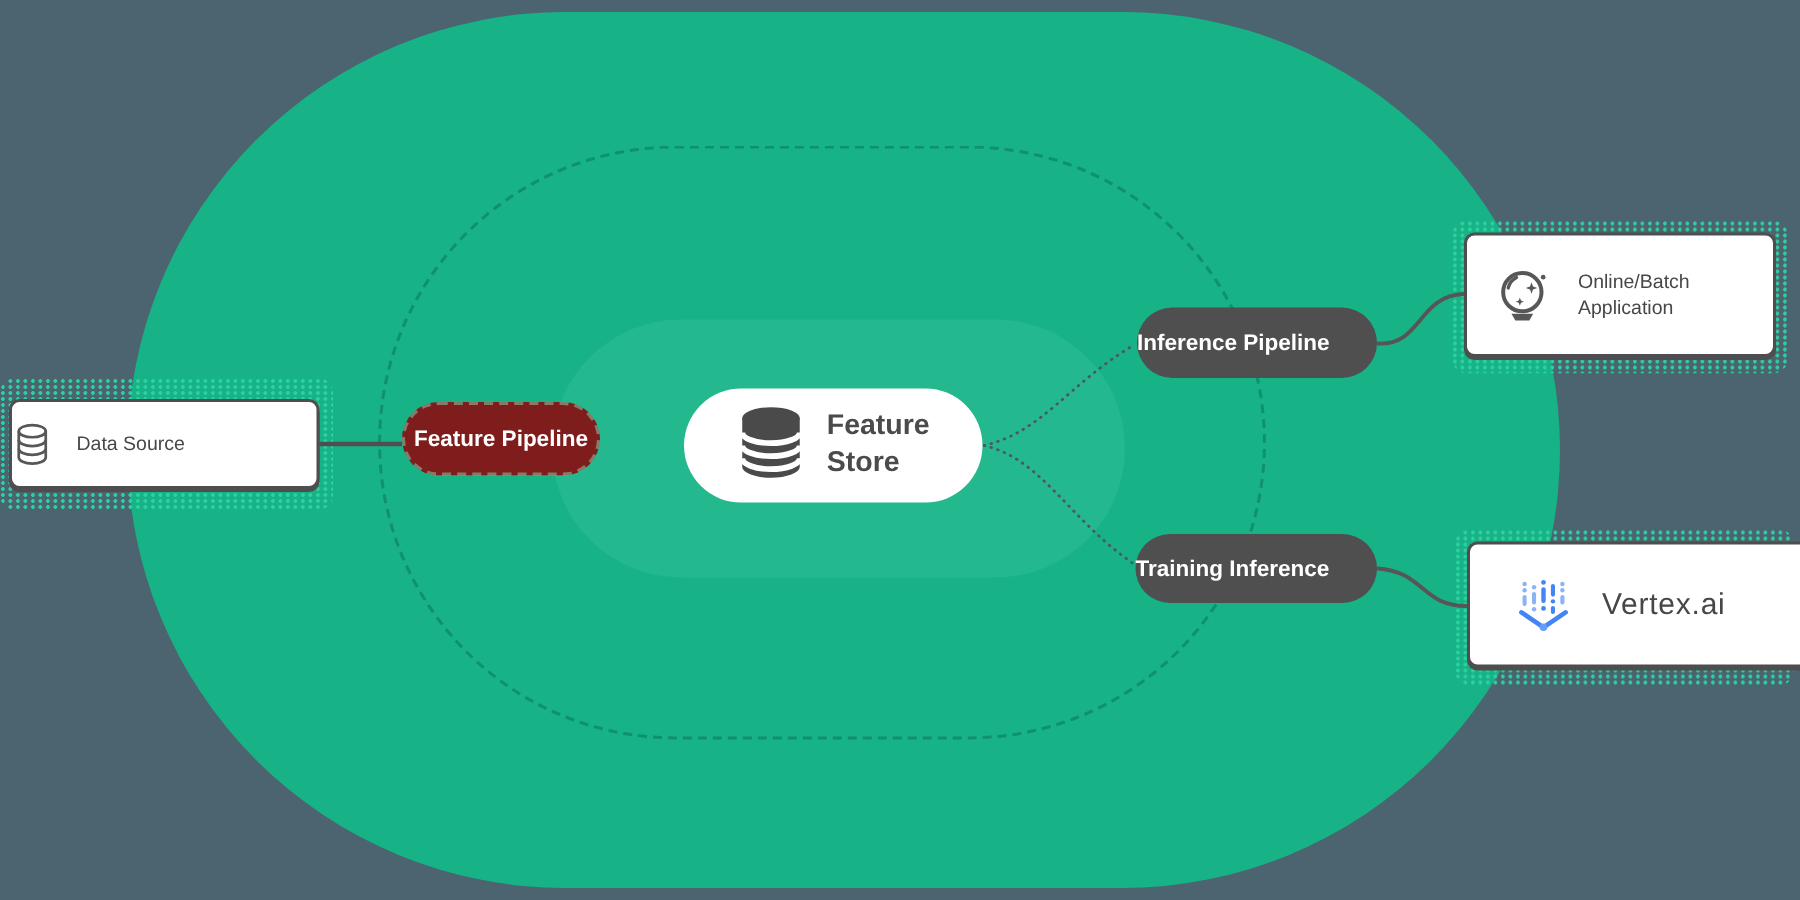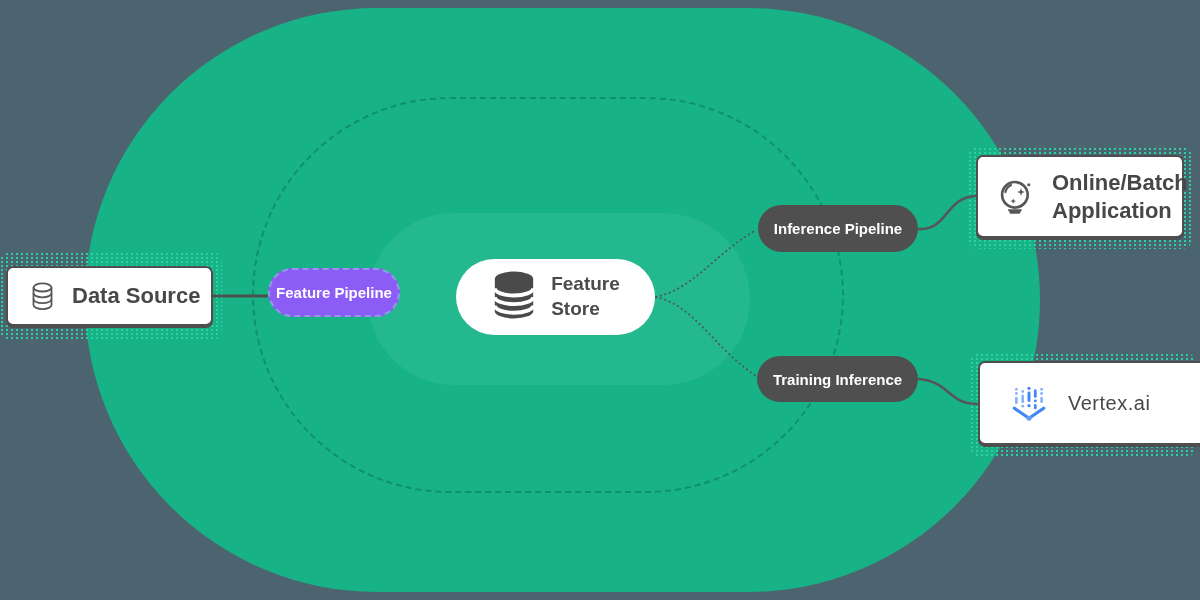--- a/index.html
+++ b/index.html
@@ -39,52 +39,52 @@
 
   
   .card{
     position:absolute;background:#ffffff;
     border:2px solid #4e4e4e;border-radius:7px;
     box-shadow:0 2px 0 #4e4e4e;
     display:flex;align-items:center;box-sizing:border-box;
   }
   .card .icon{flex:0 0 auto;display:flex;align-items:center;justify-content:center;}
   .card .card-label{
-    color:#474747;font-weight:bold;font-size:22px;line-height:1.25;
+    color:#474747;font-weight:normal;font-size:13px;line-height:1.25;
     white-space:pre-line;
   }
 
   
   .store-pill{
     position:absolute;left:456px;top:259px;width:199px;height:76px;
     background:#ffffff;border-radius:38px;
     display:flex;align-items:center;justify-content:center;gap:14px;
   }
   .store-pill .store-label{
     color:#4b4b4b;font-weight:bold;font-size:19px;line-height:1.3;white-space:pre-line;
   }
 
   
   .green-pill{
     position:absolute;left:268px;top:268px;width:132px;height:49px;
-    background:#8b5cf6;border:2px dashed rgba(150,235,205,.45);
+    background:#7f1d1d;border:2px dashed rgba(150,235,205,.45);
     border-radius:26px;box-sizing:border-box;
     display:flex;align-items:center;justify-content:center;
   }
   .dark-pill{
     position:absolute;background:#4f4f4f;border-radius:24px;
-    display:flex;align-items:center;justify-content:center;
+    display:flex;align-items:center;justify-content:flex-start;
   }
   .pill-label{color:#ffffff;font-weight:bold;font-size:15px;white-space:nowrap;}
 
   #inference-pill{left:758px;top:205px;width:160px;height:47px;}
   #training-pill{left:757px;top:356px;width:161px;height:46px;}
 
   
-  #data-source-card{left:6px;top:266px;width:207px;height:60px;padding-left:21px;gap:16px;}
+  #data-source-card{left:6px;top:266px;width:207px;height:60px;gap:16px;}
   #online-batch-card{left:976px;top:155px;width:208px;height:83px;padding-left:18px;gap:16px;}
   #vertex-card{left:978px;top:361px;width:236px;height:84px;padding-left:28px;gap:18px;}
   #vertex-card .card-label{font-weight:normal;font-size:20px;letter-spacing:.5px;}
 
   #halo-data-source{left:0;top:252px;width:222px;height:88px;}
   #halo-online-batch{left:968px;top:147px;width:224px;height:102px;}
   #halo-vertex{left:970px;top:353px;width:226px;height:104px;}
 </style>
 </head>
 <body>

